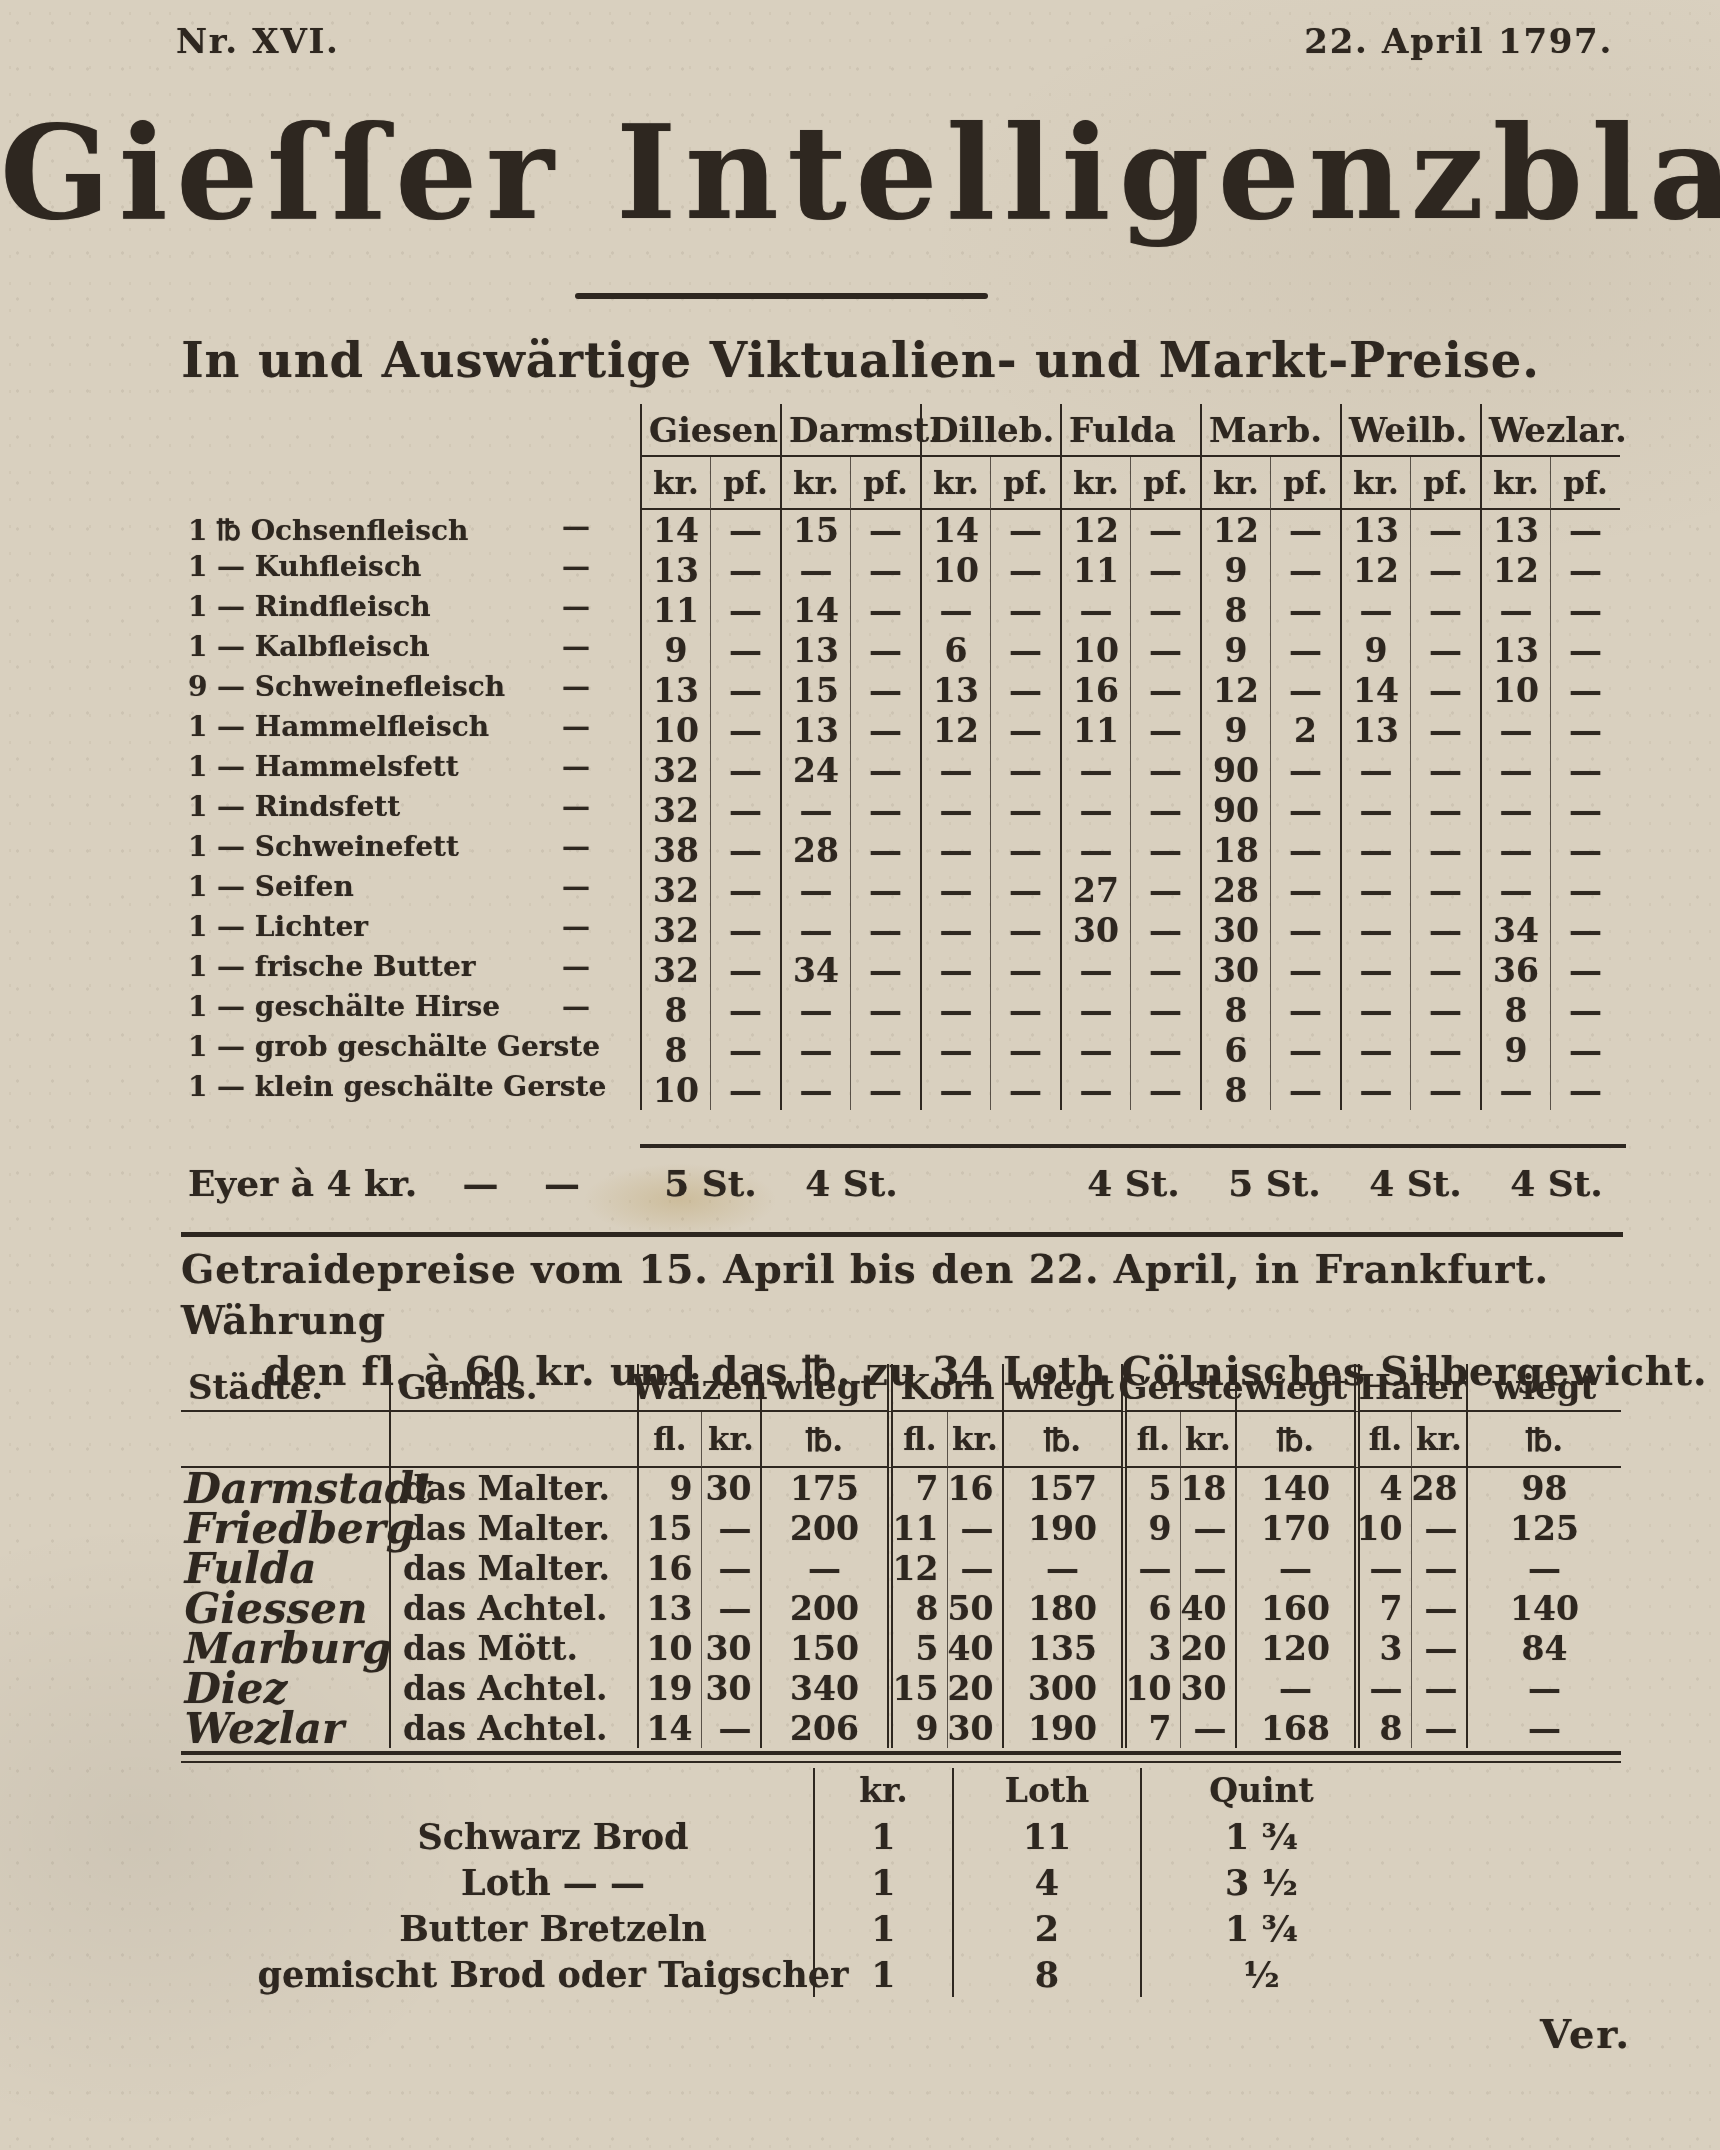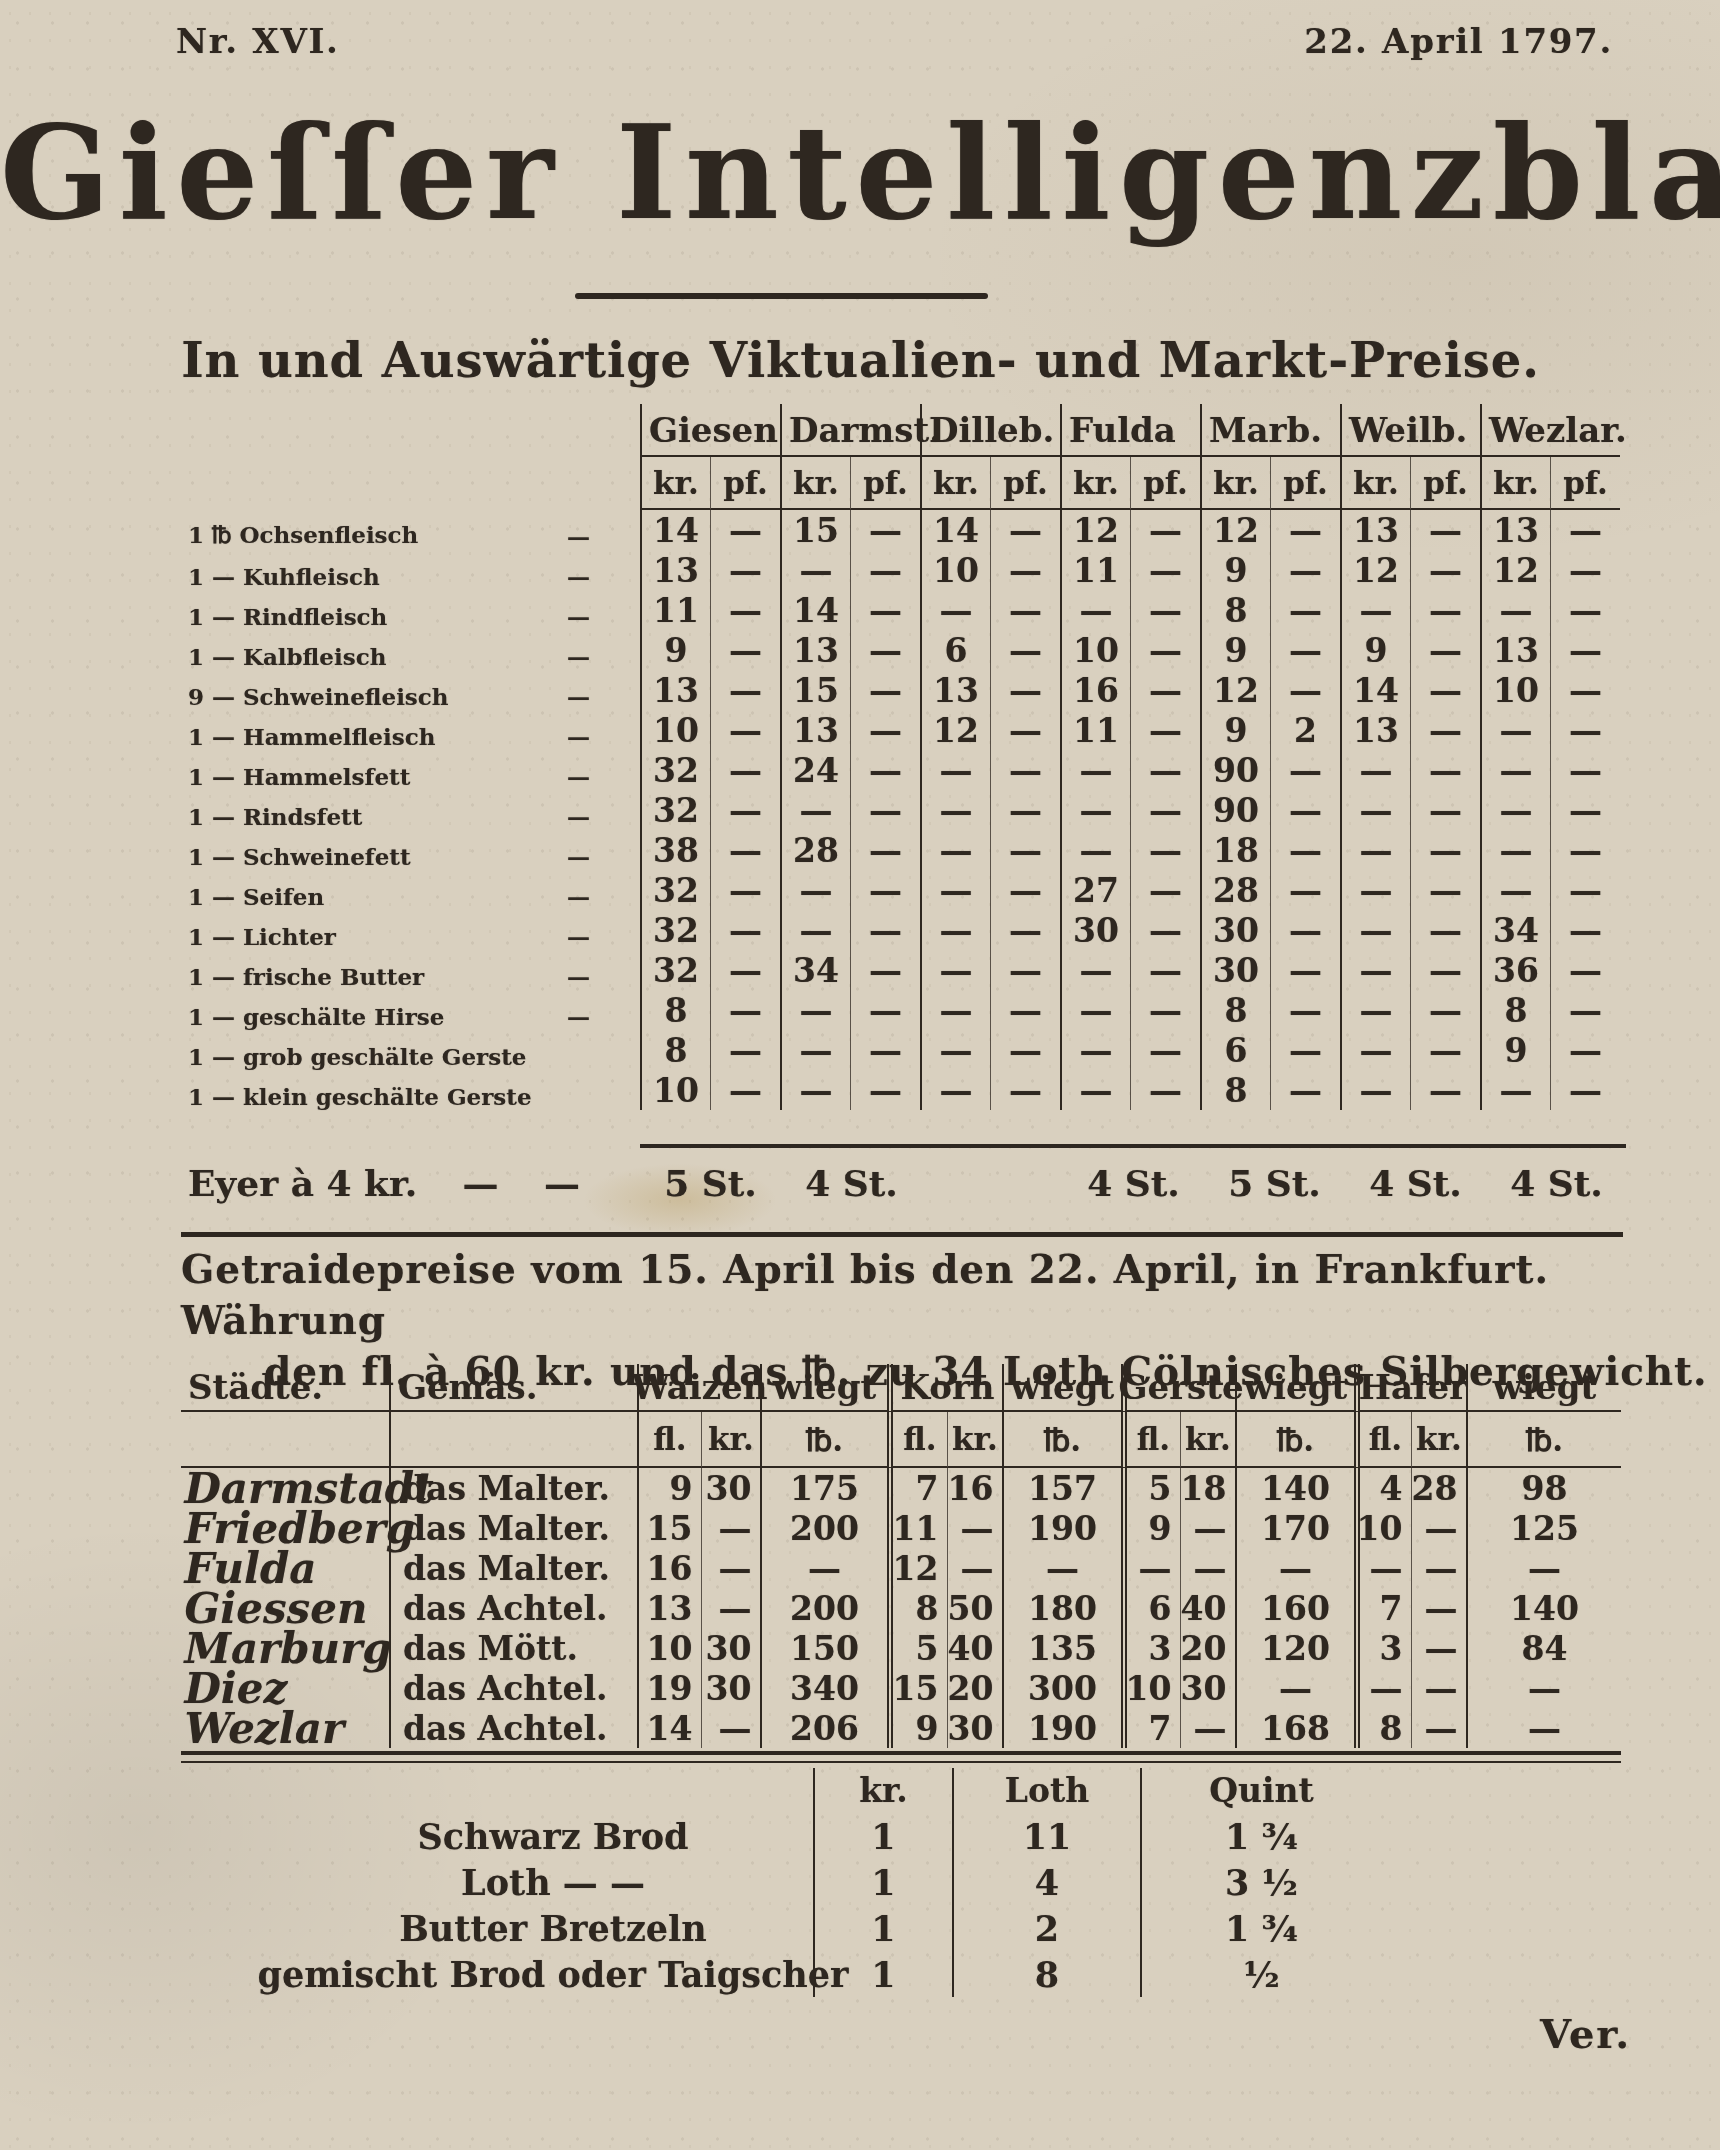--- a/index.html
+++ b/index.html
@@ -40,22 +40,22 @@
   .market{ position:absolute; top:404px; left:181px; width:1445px; font-size:33px; }
   .mt-grid{ display:grid; grid-template-columns:459px repeat(14, 70px); }
   .mt-rows{ display:contents; }
   .mt-blank{ }
   .mt-city{ grid-column:span 2; border-left:2.6px solid var(--ink); border-bottom:2.6px solid var(--ink);
     height:53px; display:flex; align-items:flex-end; padding:0 0 5.2px 6.9px; font-size:34px; white-space:nowrap; overflow:visible; }
   .mt-sub{ height:53px; display:flex; align-items:center; justify-content:center;
     border-bottom:2.6px solid var(--ink); font-size:31px; }
   .mt-sub.kr{ border-left:2.6px solid var(--ink); }
   .mt-sub.pf{ border-left:1.7px solid var(--ink-soft); }
-  .mt-label{ height:40px; display:flex; align-items:flex-end; padding-left:6.9px;
-    font-size:23px; white-space:nowrap; }
+  .mt-label{ height:40px; display:flex; align-items:flex-start; padding-left:6.9px;
+    font-size:28px; white-space:nowrap; }
   .mt-label .rdash{ margin-left:auto; margin-right:50px; }
   .mt-v{ height:40px; display:flex; align-items:center; justify-content:center; }
   .mt-v.kr{ border-left:2.6px solid var(--ink); }
   .mt-v.pf{ border-left:1.7px solid var(--ink-soft); }
   .mt-bottomline{ margin-left:459px; width:986px; height:4.3px; background:var(--ink); margin-top:34px; }
 
   .eggs{ display:grid; grid-template-columns:459px repeat(7,141px); margin-top:13.8px; font-size:36px; }
   .eggs-label{ display:flex; justify-content:space-between; padding:0 60px 0 6.9px; }
   .eggs-v{ text-align:center; }
 

